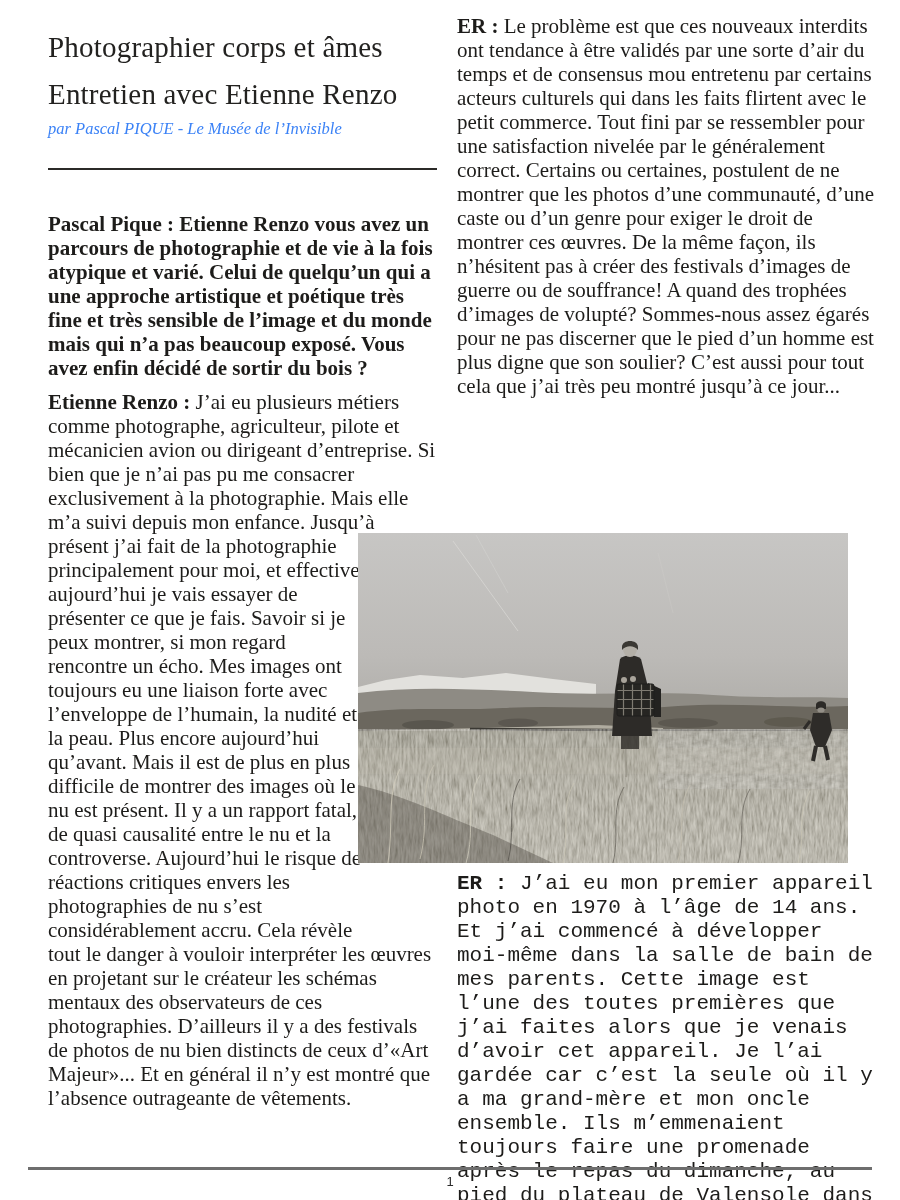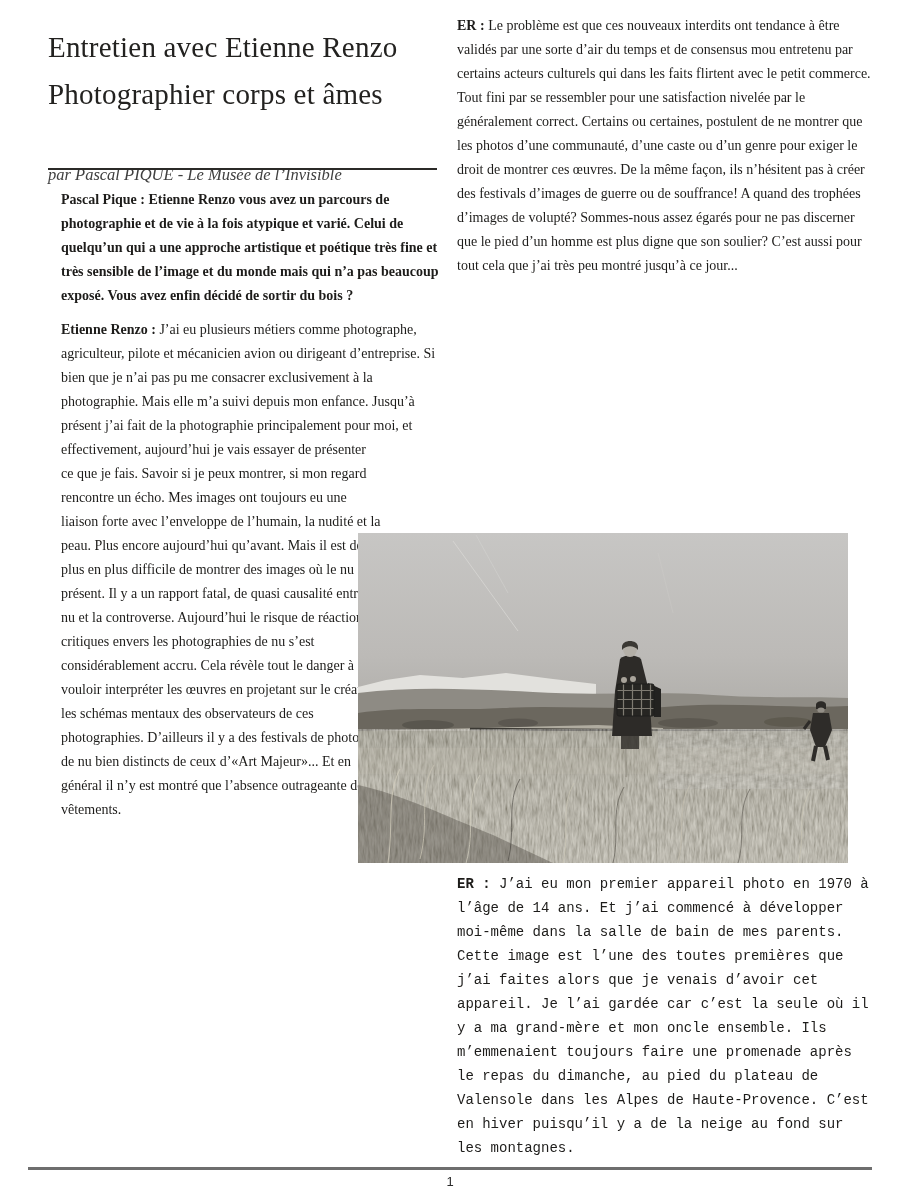--- a/index.html
+++ b/index.html
@@ -22,39 +22,38 @@
     color: #232220;
     letter-spacing: 0.2px;
     white-space: nowrap;
   }
   .byline {
     position: absolute;
     left: 48px;
     top: 119px;
     font-size: 16.5px;
     font-style: italic;
-    color: #404040;
-    margin-top: 46px;
+    color: #3b82f6;
   }
   .header-rule {
     position: absolute;
     left: 48px;
     top: 168px;
     width: 389px;
     height: 2px;
     background: #2b2a28;
   }
   .col {
     position: absolute;
-    font-size: 14px;
+    font-size: 21px;
     line-height: 24px;
     text-align: left;
   }
   .col p { margin: 0 0 10px 0; }
-  .col-left { left: 48px; top: 188px; width: 392px; margin-left: 13px; }
+  .col-left { left: 48px; top: 212px; width: 392px; }
   .col-right-top { left: 457px; top: 14px; width: 418px; }
   .col-right-bottom { left: 457px; top: 872px; width: 418px; font-family: Liberation Mono, monospace; }
   .bold-para { font-weight: bold; }
   .lead { font-weight: bold; }
   .wrap-spacer { float: right; width: 72px; height: 360px; }
   .clear-r { clear: right; }
   .photo {
     position: absolute;
     left: 358px;
     top: 533px;
@@ -80,22 +79,22 @@
     font-size: 13px;
     color: #2b2b2b;
   }
 </style>
 </head>
 <body>
 
 <div class="page">
 
   <div class="title-block">
+    <div>Photographier corps et âmes</div>
     <div>Entretien avec Etienne Renzo</div>
-    <div>Photographier corps et âmes</div>
   </div>
 
   <div class="byline">par Pascal PIQUE - Le Musée de l’Invisible</div>
 
   <div class="header-rule"></div>
 
   <div class="col col-left">
     <p class="bold-para">Pascal Pique : Etienne Renzo vous avez un parcours de photographie et de vie à la fois atypique et varié. Celui de quelqu’un qui a une approche artistique et poétique très fine et très sensible de l’image et du monde mais qui n’a pas beaucoup exposé. Vous avez enfin décidé de sortir du bois ?</p>
     <p><span class="lead">Etienne Renzo :</span> <span>J’ai eu plusieurs métiers comme photographe, agriculteur, pilote et mécanicien avion ou dirigeant d’entreprise. Si bien que je n’ai pas pu me consacrer exclusivement à la photographie. Mais elle m’a suivi depuis mon enfance. Jusqu’à présent j’ai fait de la photographie principalement pour moi, et effectivement,</span> <span class="wrap-spacer"></span><span>aujourd’hui je vais essayer de présenter ce que je fais. Savoir si je peux montrer, si mon regard rencontre un écho. Mes images ont toujours eu une liaison forte avec l’enveloppe de l’humain, la nudité et la peau. Plus encore aujourd’hui qu’avant. Mais il est de plus en plus difficile de montrer des images où le nu est présent. Il y a un rapport fatal, de quasi causalité entre le nu et la controverse. Aujourd’hui le risque de réactions critiques envers les photographies de nu s’est considérablement accru. Cela révèle tout le danger à vouloir interpréter les œuvres en projetant sur le créateur les schémas mentaux des observateurs de ces photographies. D’ailleurs il y a des festivals de photos de nu bien distincts de ceux d’«Art Majeur»... Et en général il n’y est montré que l’absence outrageante de vêtements.</span></p>
   </div>

